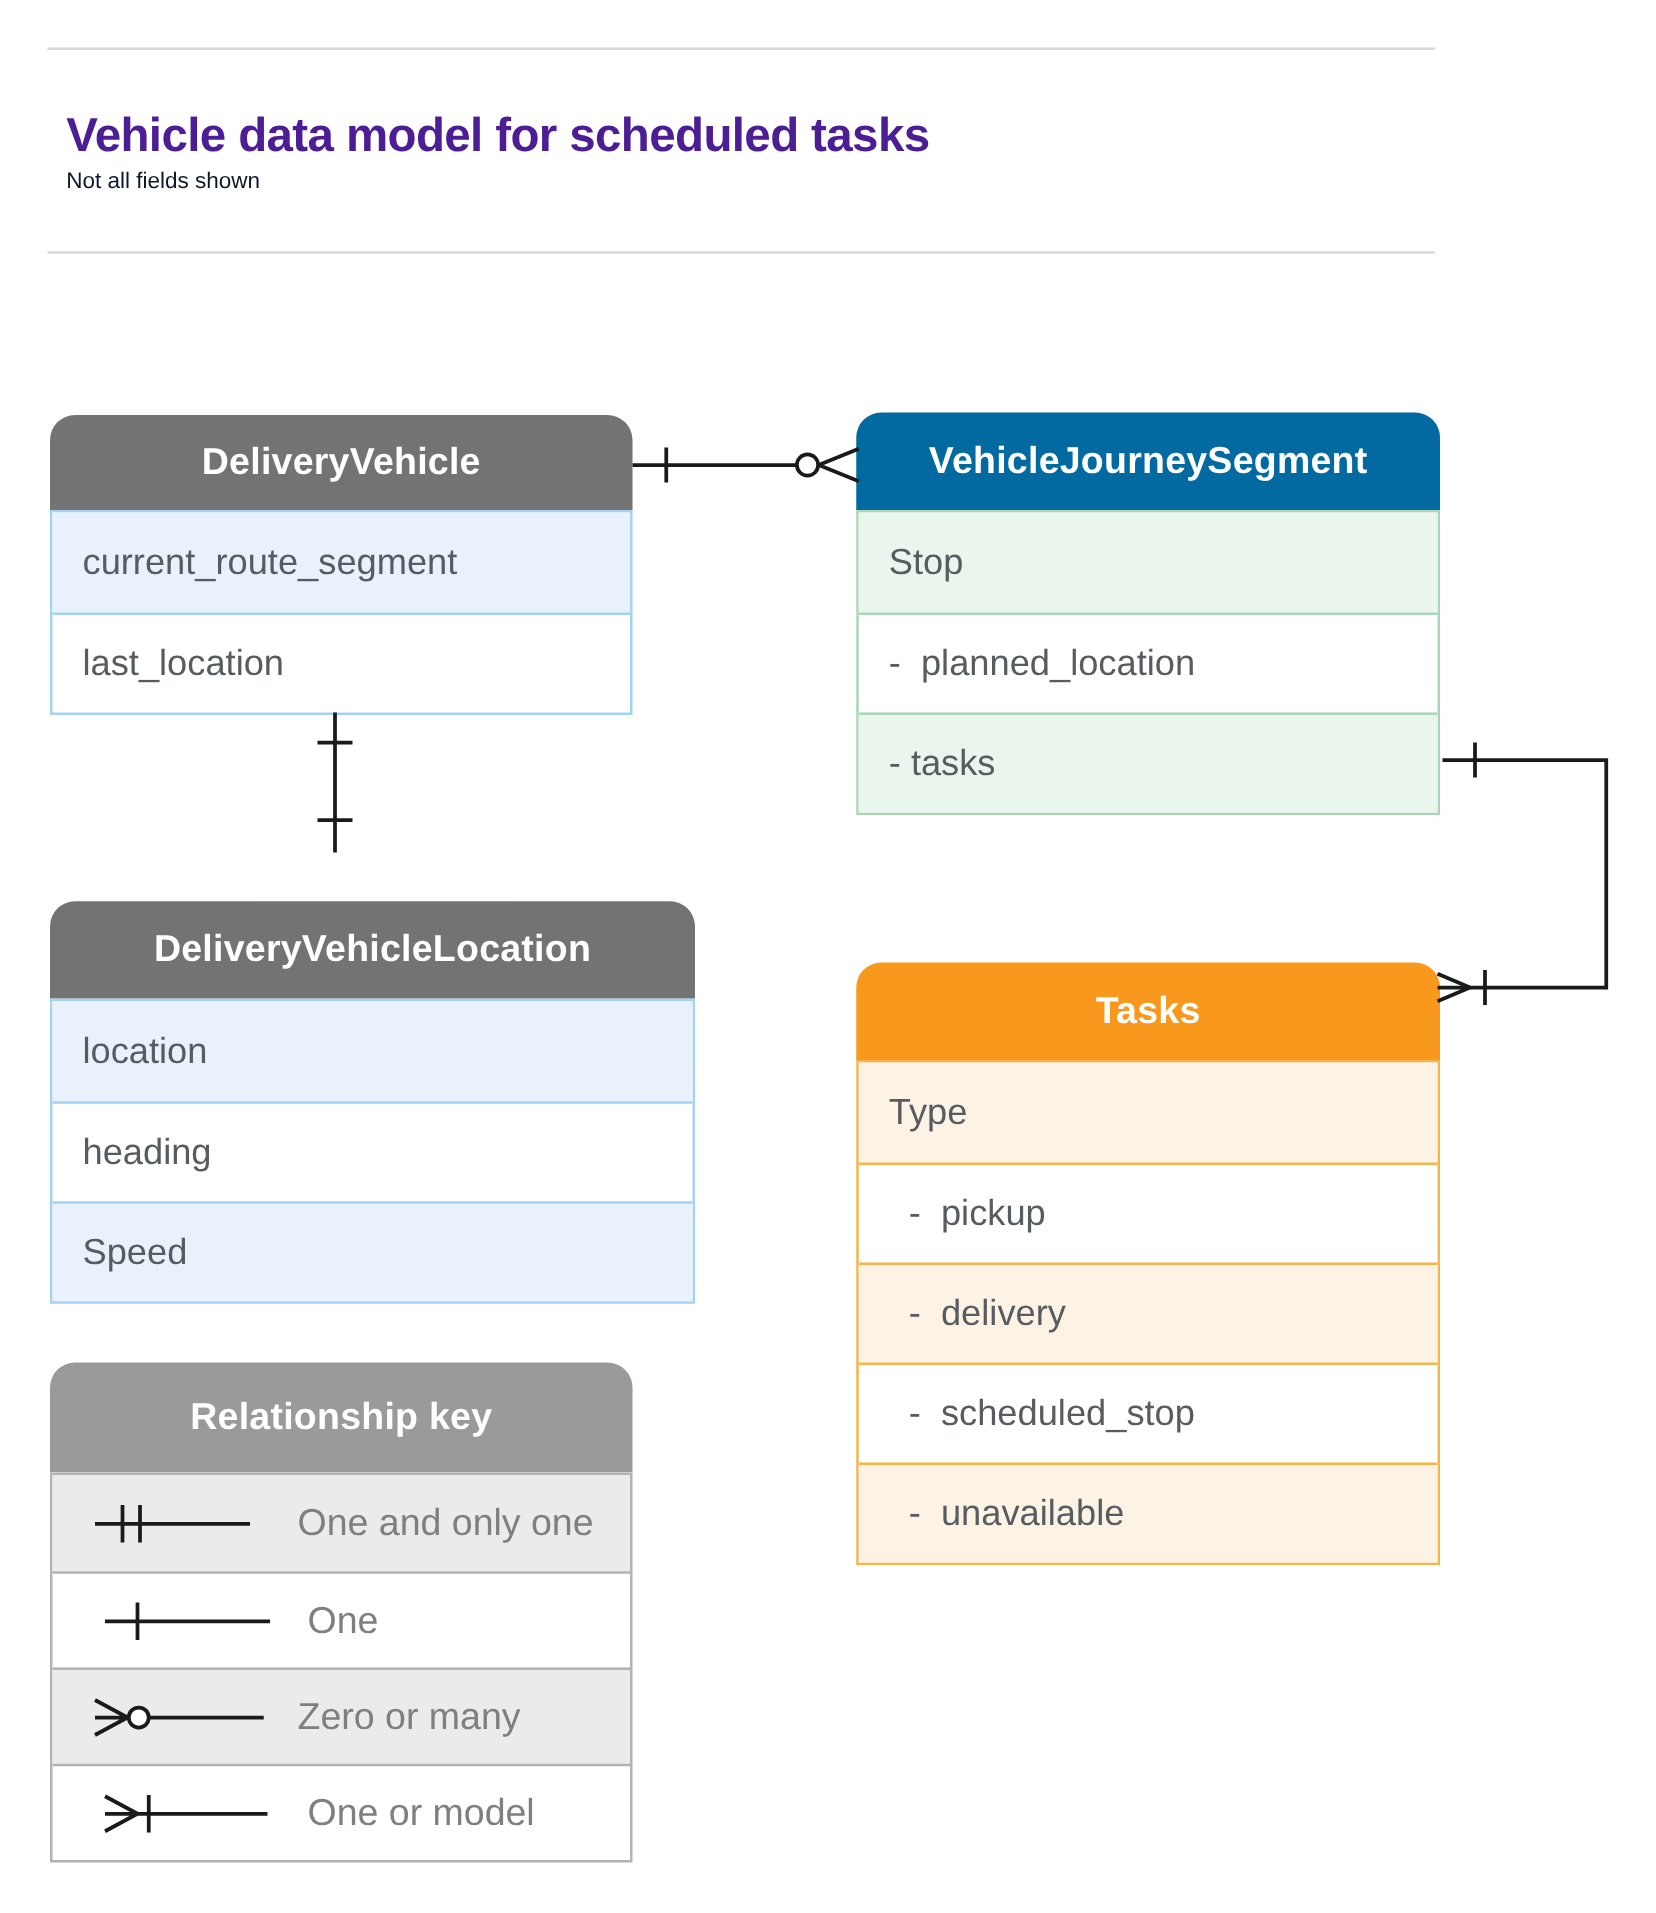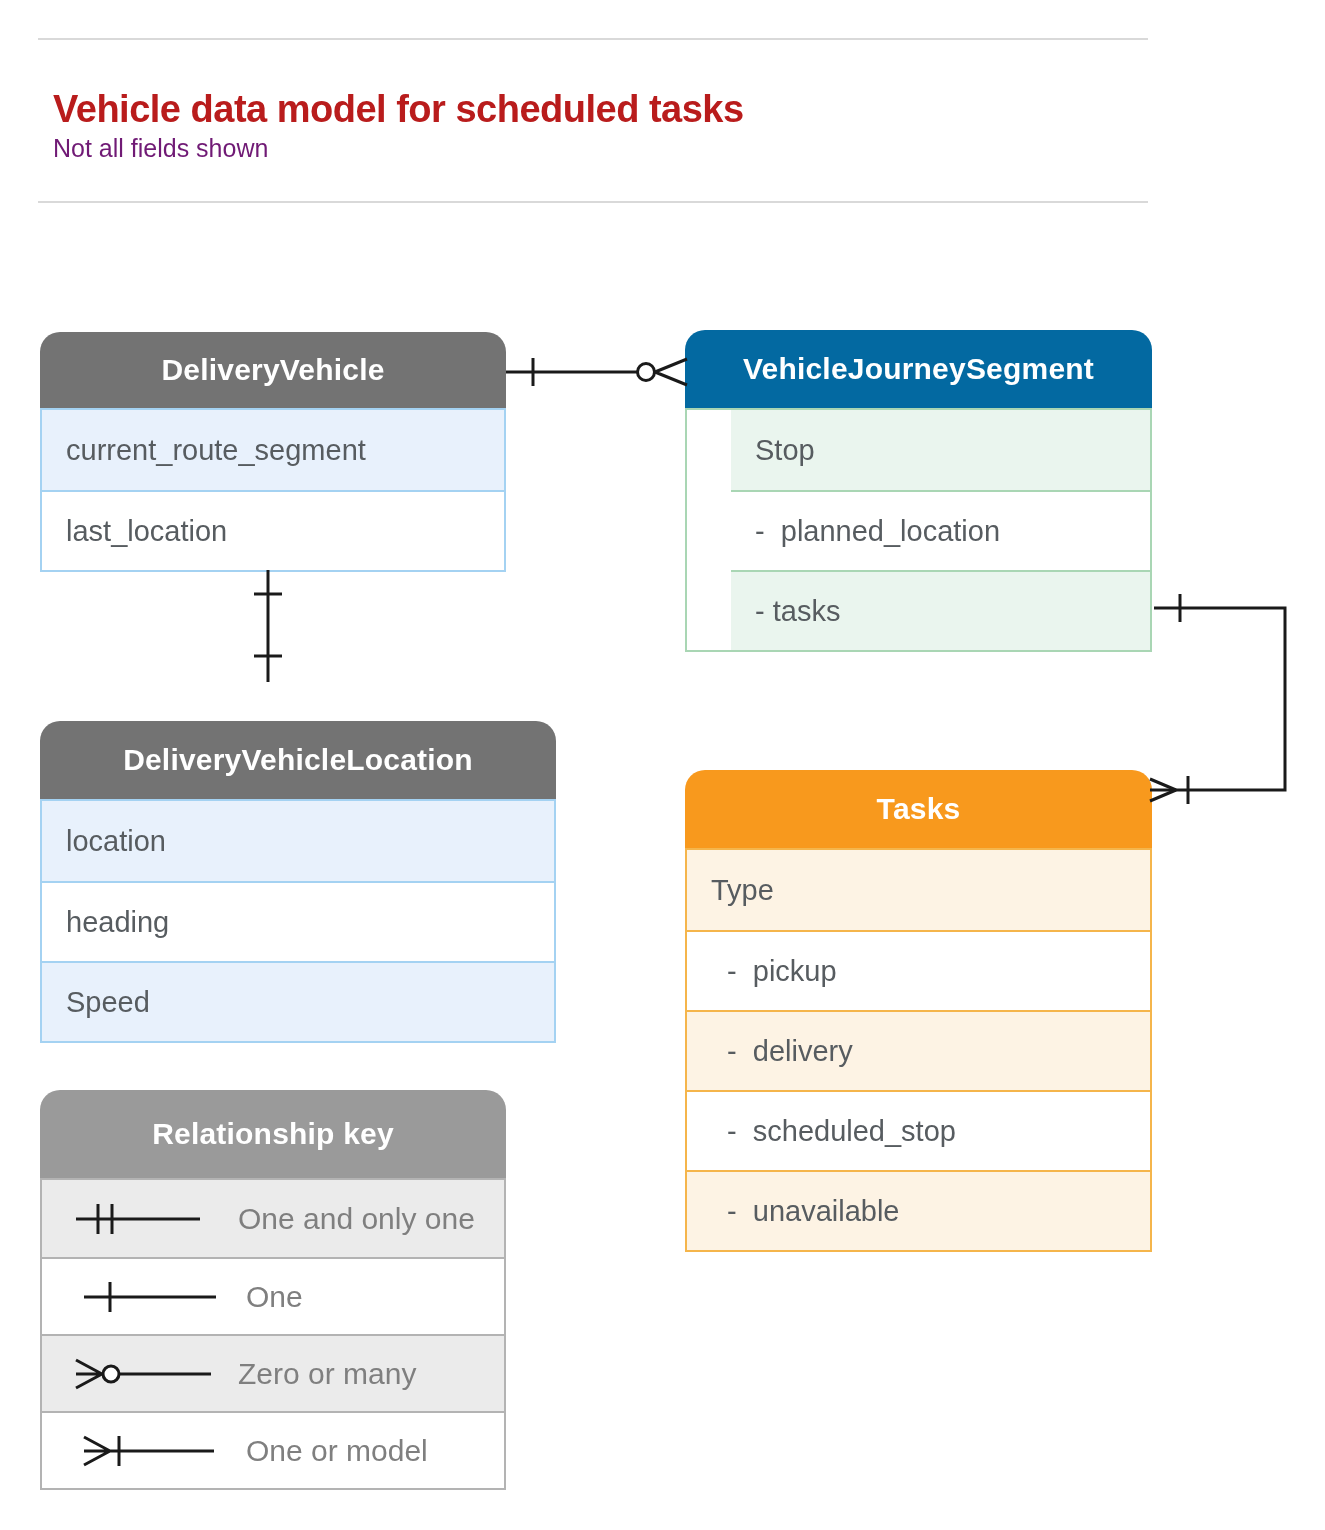--- a/index.html
+++ b/index.html
@@ -5,24 +5,24 @@
   html,body{margin:0;padding:0;background:#ffffff;}
   .canvas{
     position:relative;width:1325px;height:1530px;background:#ffffff;
     font-family:"Liberation Sans", sans-serif;overflow:hidden;
   }
   .rule{position:absolute;left:38px;width:1110px;height:0;border-top:2px solid #d9d9d9;}
   .rule.top{top:38px;}
   .rule.under{top:201px;}
   .page-title{
     position:absolute;left:53px;top:76px;font-size:38px;font-weight:700;
-    color:#b91c1c;letter-spacing:-0.5px;margin-top:12px;
+    color:#4c1d95;letter-spacing:-0.5px;margin-top:12px;
   }
   .page-subtitle{
-    position:absolute;left:53px;top:134px;font-size:25px;font-weight:400;color:#701a75;
+    position:absolute;left:53px;top:134px;font-size:18px;font-weight:400;color:#0f172a;
   }
 
   .entity{position:absolute;z-index:1;}
   .ehead{
     height:76px;border-radius:20px 20px 0 0;display:flex;align-items:center;justify-content:center;
     color:#ffffff;font-size:30px;font-weight:700;letter-spacing:0.2px;
   }
   .ebody{border-style:solid;border-width:2px;background:#fff;}
   .erow{
     height:80px;display:flex;align-items:center;padding-left:24px;box-sizing:border-box;
@@ -30,21 +30,21 @@
   }
   .erow + .erow{border-top-style:solid;border-top-width:2px;}
   .erow.indent{padding-left:40px;}
 
   
   .blue  .ehead{background:#737373;}
   .blue  .ebody{border-color:#a4d2f2;}
   .blue  .erow + .erow{border-top-color:#a4d2f2;}
   .blue  .erow.tint{background:#e8f1fc;}
   .green .ehead{background:#0369a1;}
-  .green .ebody{border-color:#a9d6b4;padding-left:44px;}
+  .green .ebody{border-color:#a9d6b4;}
   .green .erow + .erow{border-top-color:#a9d6b4;}
   .green .erow.tint{background:#eaf5ee;}
   .orange .ehead{background:#f8991d;}
   .orange .ebody{border-color:#f5b54b;}
   .orange .erow + .erow{border-top-color:#f5b54b;}
   .orange .erow.tint{background:#fdf3e4;}
   .gray  .ehead{background:#9a9a9a;height:88px;}
   .gray  .ebody{border-color:#b3b3b3;}
   .gray  .erow + .erow{border-top-color:#b3b3b3;}
   .gray  .erow.tint{background:#ebebeb;padding-left:16px;}

